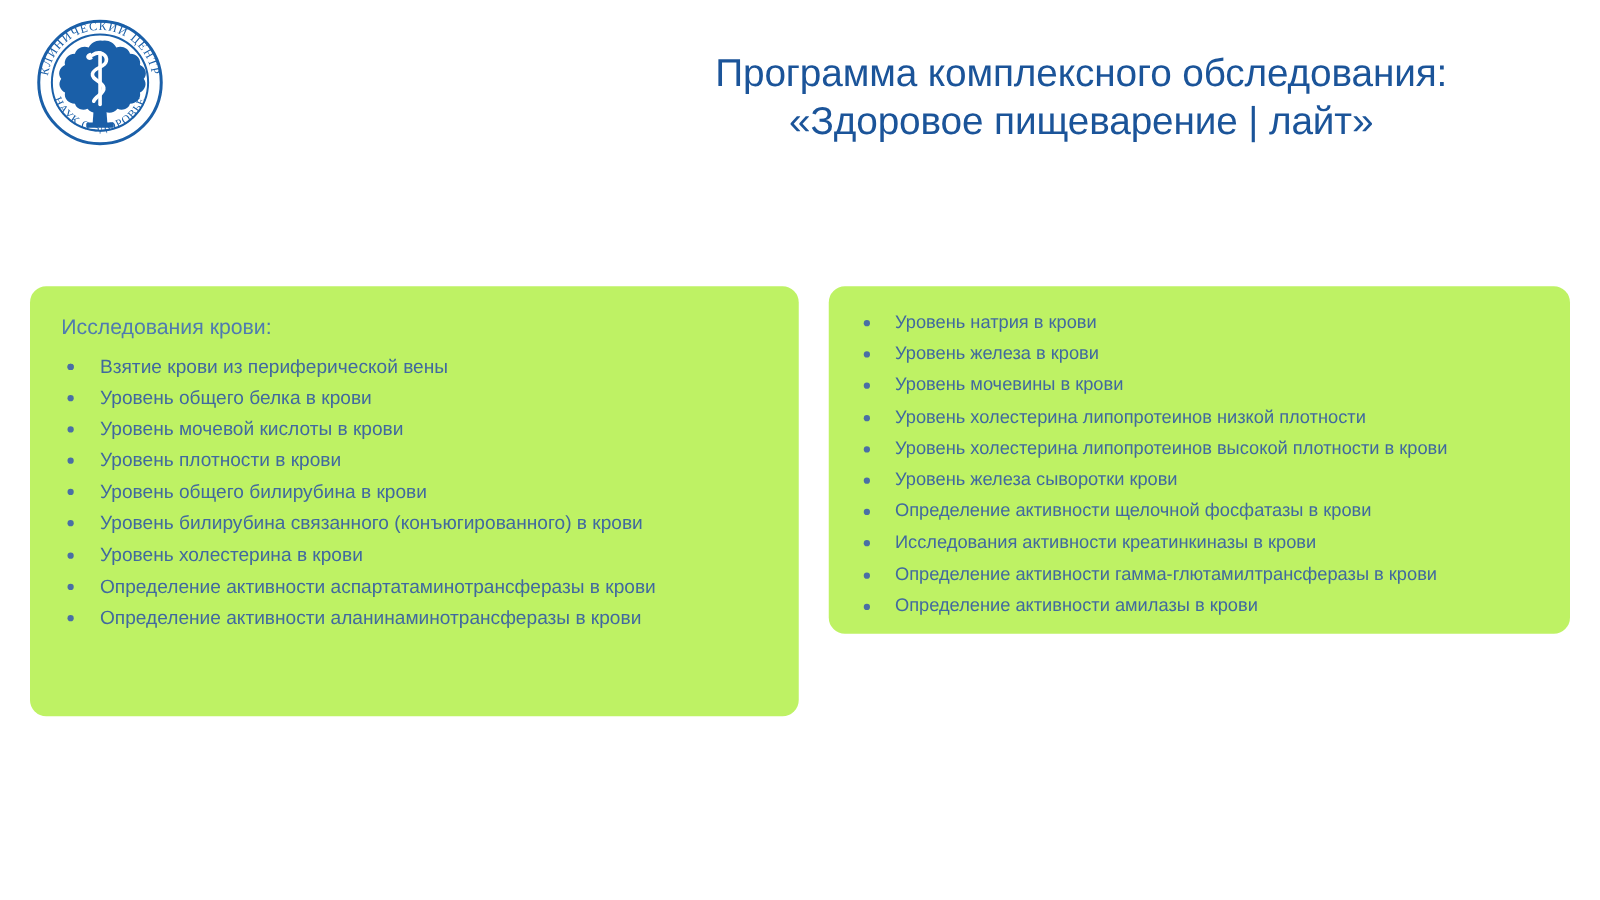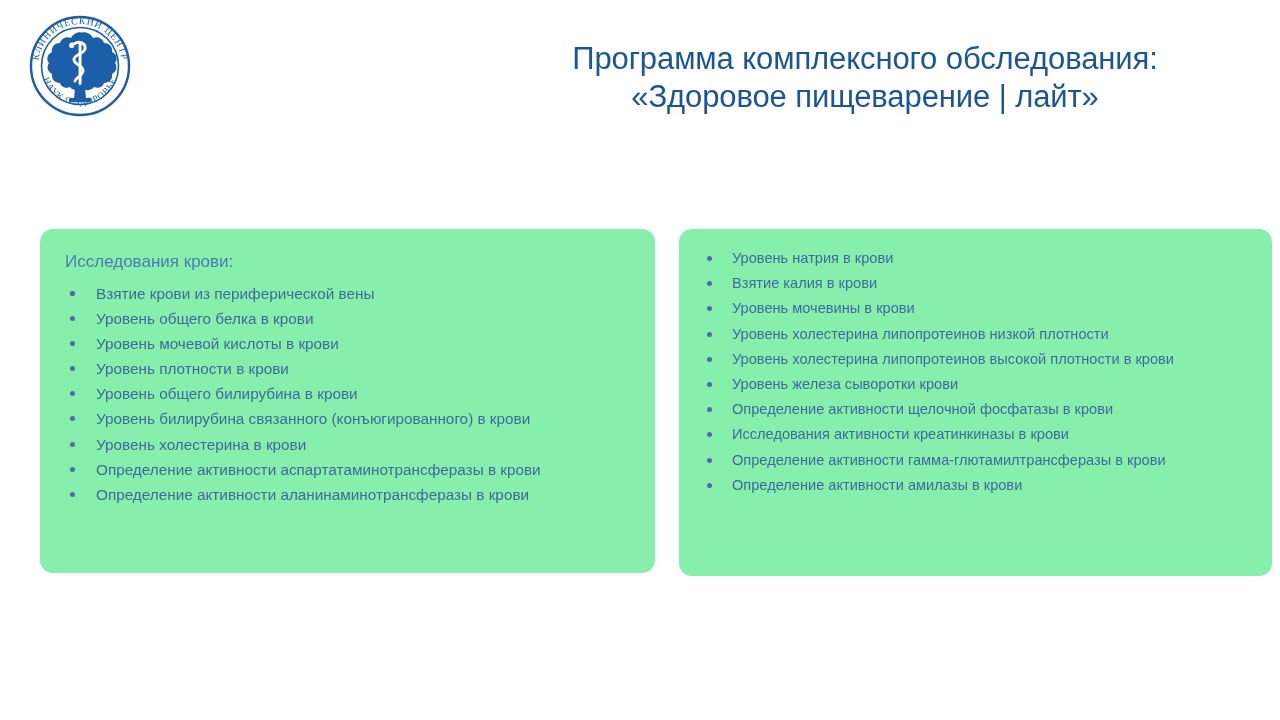--- a/index.html
+++ b/index.html
@@ -40,36 +40,35 @@
     font-size: 31px;
     line-height: 38px;
     letter-spacing: -0.1px;
     white-space: nowrap;
   }
   #title-block .tline { display: block; }
 
   
   .panel {
     position: absolute;
-    background: #86efac;
+    background: #bef264;
     border-radius: 13px;
-    margin-left: 16px;
   }
   #panel-left {
     left: 24px;
     top: 229px;
     width: 615px;
     height: 344px;
     padding: 22px 14px 14px 14px;
   }
   #panel-right {
     left: 663px;
     top: 229px;
     width: 593px;
-    height: 347px;
+    height: 278px;
     padding: 17px 14px 20px 14px;
   }
 
   .panel-heading {
     color: #4f7bb0;
     font-size: 17px;
     line-height: 22px;
     margin: 0 0 8px 11px;
     font-weight: normal;
   }
@@ -172,21 +171,21 @@
       <li><span class="dot"></span><span>Уровень  билирубина  связанного  (конъюгированного)  в крови</span></li>
       <li><span class="dot"></span><span>Уровень  холестерина  в крови</span></li>
       <li><span class="dot"></span><span>Определение  активности  аспартатаминотрансферазы  в крови</span></li>
       <li><span class="dot"></span><span>Определение  активности  аланинаминотрансферазы  в крови</span></li>
     </ul>
 </div>
 
 <div class="panel" id="panel-right">
   <ul class="items" id="list-right">
       <li><span class="dot"></span><span>Уровень  натрия  в крови</span></li>
-      <li><span class="dot"></span><span>Взятие  калия в крови</span></li>
+      <li><span class="dot"></span><span>Уровень  железа в крови</span></li>
       <li><span class="dot"></span><span>Уровень  мочевины  в крови</span></li>
       <li><span class="dot"></span><span>Уровень  холестерина  липопротеинов  низкой плотности</span></li>
       <li><span class="dot"></span><span>Уровень  холестерина  липопротеинов  высокой плотности  в крови</span></li>
       <li><span class="dot"></span><span>Уровень  железа сыворотки  крови</span></li>
       <li><span class="dot"></span><span>Определение  активности  щелочной фосфатазы  в крови</span></li>
       <li><span class="dot"></span><span>Исследования  активности  креатинкиназы  в крови</span></li>
       <li><span class="dot"></span><span>Определение  активности  гамма-глютамилтрансферазы  в крови</span></li>
       <li><span class="dot"></span><span>Определение  активности  амилазы в крови</span></li>
     </ul>
 </div>

